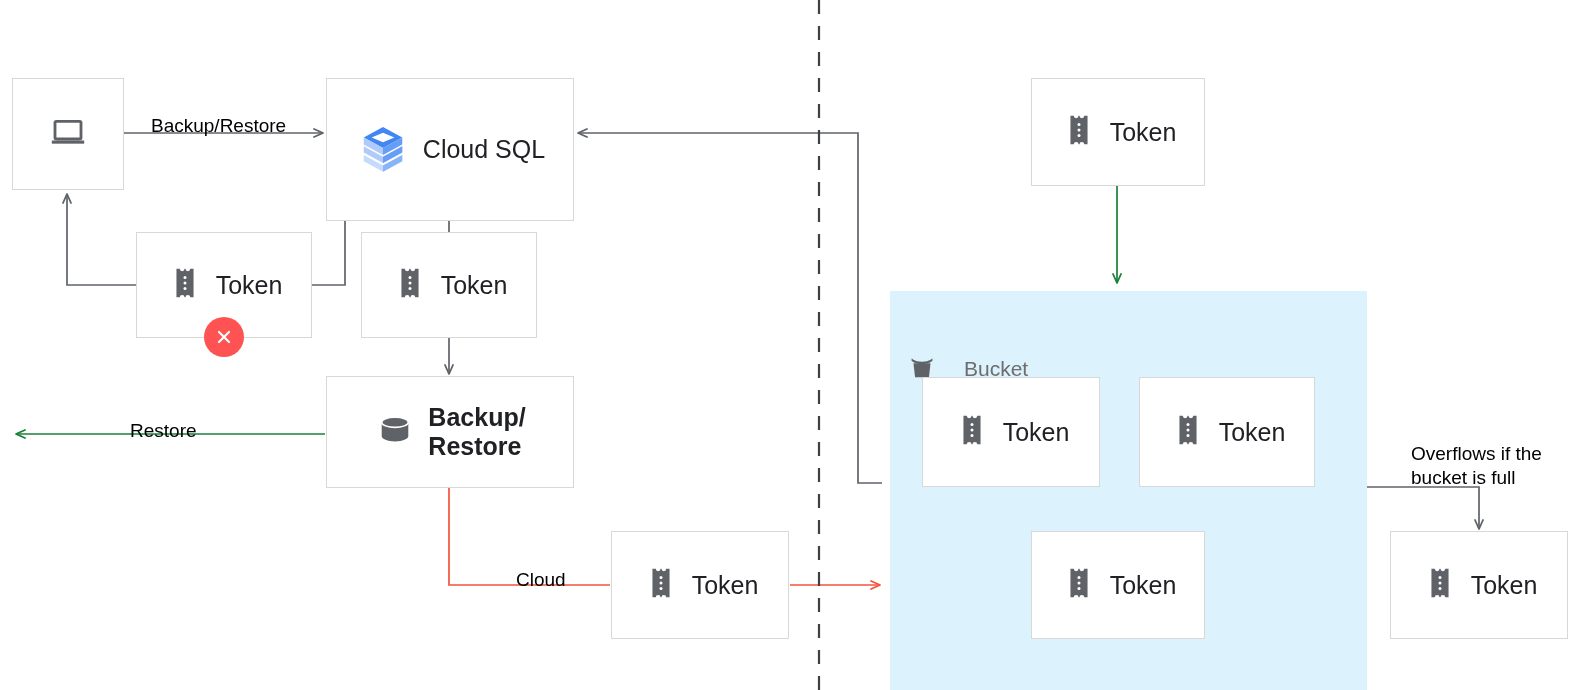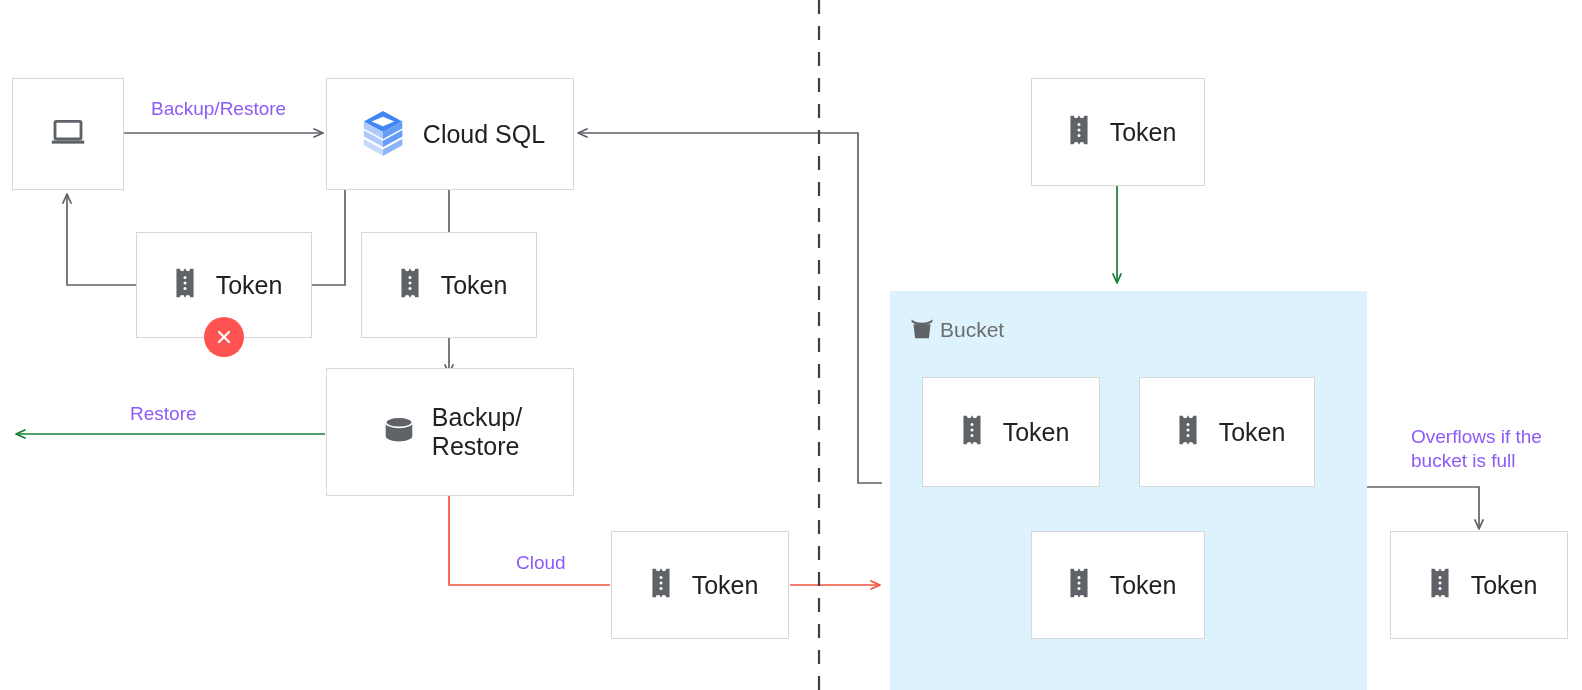--- a/index.html
+++ b/index.html
@@ -4,24 +4,24 @@
 <style>
   html,body{margin:0;padding:0;background:#ffffff;}
   body{font-family:"Liberation Sans","DejaVu Sans",sans-serif;}
   #stage{position:relative;width:1582px;height:690px;overflow:hidden;background:#fff;}
   svg.layer{position:absolute;left:0;top:0;width:1582px;height:690px;pointer-events:none;}
   .node{position:absolute;box-sizing:border-box;border:1px solid #d8d8d8;background:#fff;
         display:flex;align-items:center;justify-content:center;}
   .node-inner{display:flex;align-items:center;gap:12px;}
   .node-label{font-size:25px;color:#202124;line-height:1.15;white-space:pre-line;}
   .node-label.two-line{text-align:left;}
-  .edge-label{position:absolute;font-size:19px;color:#8b5cf6;line-height:1.25;white-space:pre-line;}
+  .edge-label{position:absolute;font-size:19px;color:#000000;line-height:1.25;white-space:pre-line;margin-top:17px;}
   .title{position:absolute;font-size:25px;font-weight:bold;color:#202124;white-space:nowrap;}
   .bucket{position:absolute;background:#dcf2fd;box-sizing:border-box;}
-  .bucket-head{position:absolute;display:flex;align-items:center;gap:2px;}
+  .bucket-head{position:absolute;display:flex;align-items:center;gap:26px;margin-top:39px;}
   .bucket-head-label{font-size:21px;color:#6d6d6d;}
   .badge-x{position:absolute;width:40px;height:40px;border-radius:50%;background:#ff5252;
            display:flex;align-items:center;justify-content:center;}
   .icon{display:block;flex:0 0 auto;}
 </style>
 </head>
 <body>
 
 <div id="stage">
 
@@ -89,21 +89,21 @@
     <div class="node-inner">
       <span class="icon">
         <svg width="40" height="40" viewBox="0 0 24 24">
           <rect x="4.2" y="5.6" width="15.6" height="10.6" rx="0.8" fill="none" stroke="#5f6368" stroke-width="1.7"></rect>
           <rect x="2.3" y="17.1" width="19.4" height="1.9" fill="#5f6368"></rect>
         </svg>
       </span>
     </div>
   </div>
 
-  <div class="node" style="left:326px;top:78px;width:248px;height:112px;">
+  <div class="node" style="left:326px;top:78px;width:248px;height:143px;">
     <div class="node-inner">
       <span class="icon">
         <svg width="56" height="56" viewBox="0 0 64 64">
           <g>
             <path d="M32 8 L54 20 L32 32 L10 20 Z" fill="#4285f4"></path>
             <path d="M10 20 L32 32 L32 40 L10 28 Z" fill="#aecbfa"></path>
             <path d="M54 20 L54 28 L32 40 L32 32 Z" fill="#669df6"></path>
             <path d="M32 23 L44 20 L32 27 L20 20 Z" fill="#ffffff" opacity="0"></path>
             <path d="M32 14.5 L45 20 L32 25.5 L19 20 Z" fill="#ffffff"></path>
           </g>
@@ -149,21 +149,21 @@
                    v-2.1 a1.5 1.5 0 0 0 0-3 v-0.6 a1.5 1.5 0 0 0 0-3 Z" fill="#5f6368" transform="rotate(90 12 12)"></path>
           <circle cx="12" cy="8.6" r="0.95" fill="#ffffff"></circle>
           <circle cx="12" cy="12" r="0.95" fill="#ffffff"></circle>
           <circle cx="12" cy="15.4" r="0.95" fill="#ffffff"></circle>
         </svg>
       </span>
       <span class="node-label">Token</span>
     </div>
   </div>
 
-  <div class="node" style="left:326px;top:368px;width:248px;height:128px;">
+  <div class="node" style="left:326px;top:376px;width:248px;height:112px;font-weight:bold;">
     <div class="node-inner">
       <span class="icon">
         <svg width="42" height="42" viewBox="0 0 24 24">
           <ellipse cx="12" cy="7.6" rx="7.6" ry="2.9" fill="#5f6368"></ellipse>
           <path d="M4.4 7.6 v8.0 c0 1.6 3.4 2.9 7.6 2.9 s7.6-1.3 7.6-2.9 v-8.0
                    c0 1.6-3.4 2.9-7.6 2.9 S4.4 9.2 4.4 7.6 Z" fill="#5f6368"></path>
           <ellipse cx="12" cy="7.6" rx="7.6" ry="2.9" fill="none" stroke="#ffffff" stroke-width="0.9"></ellipse>
         </svg>
       </span>
       <span class="node-label two-line">Backup/

